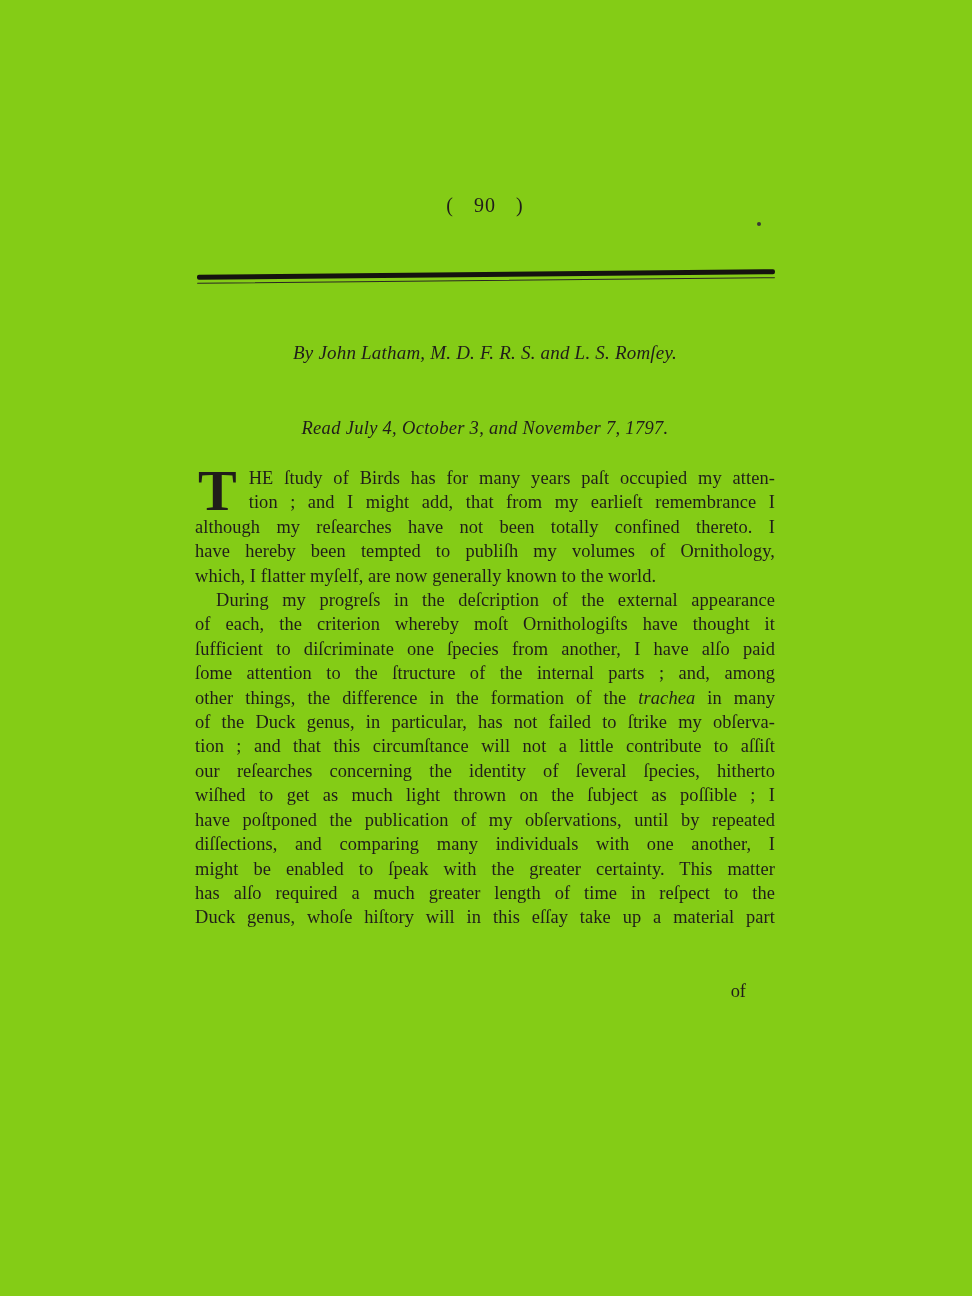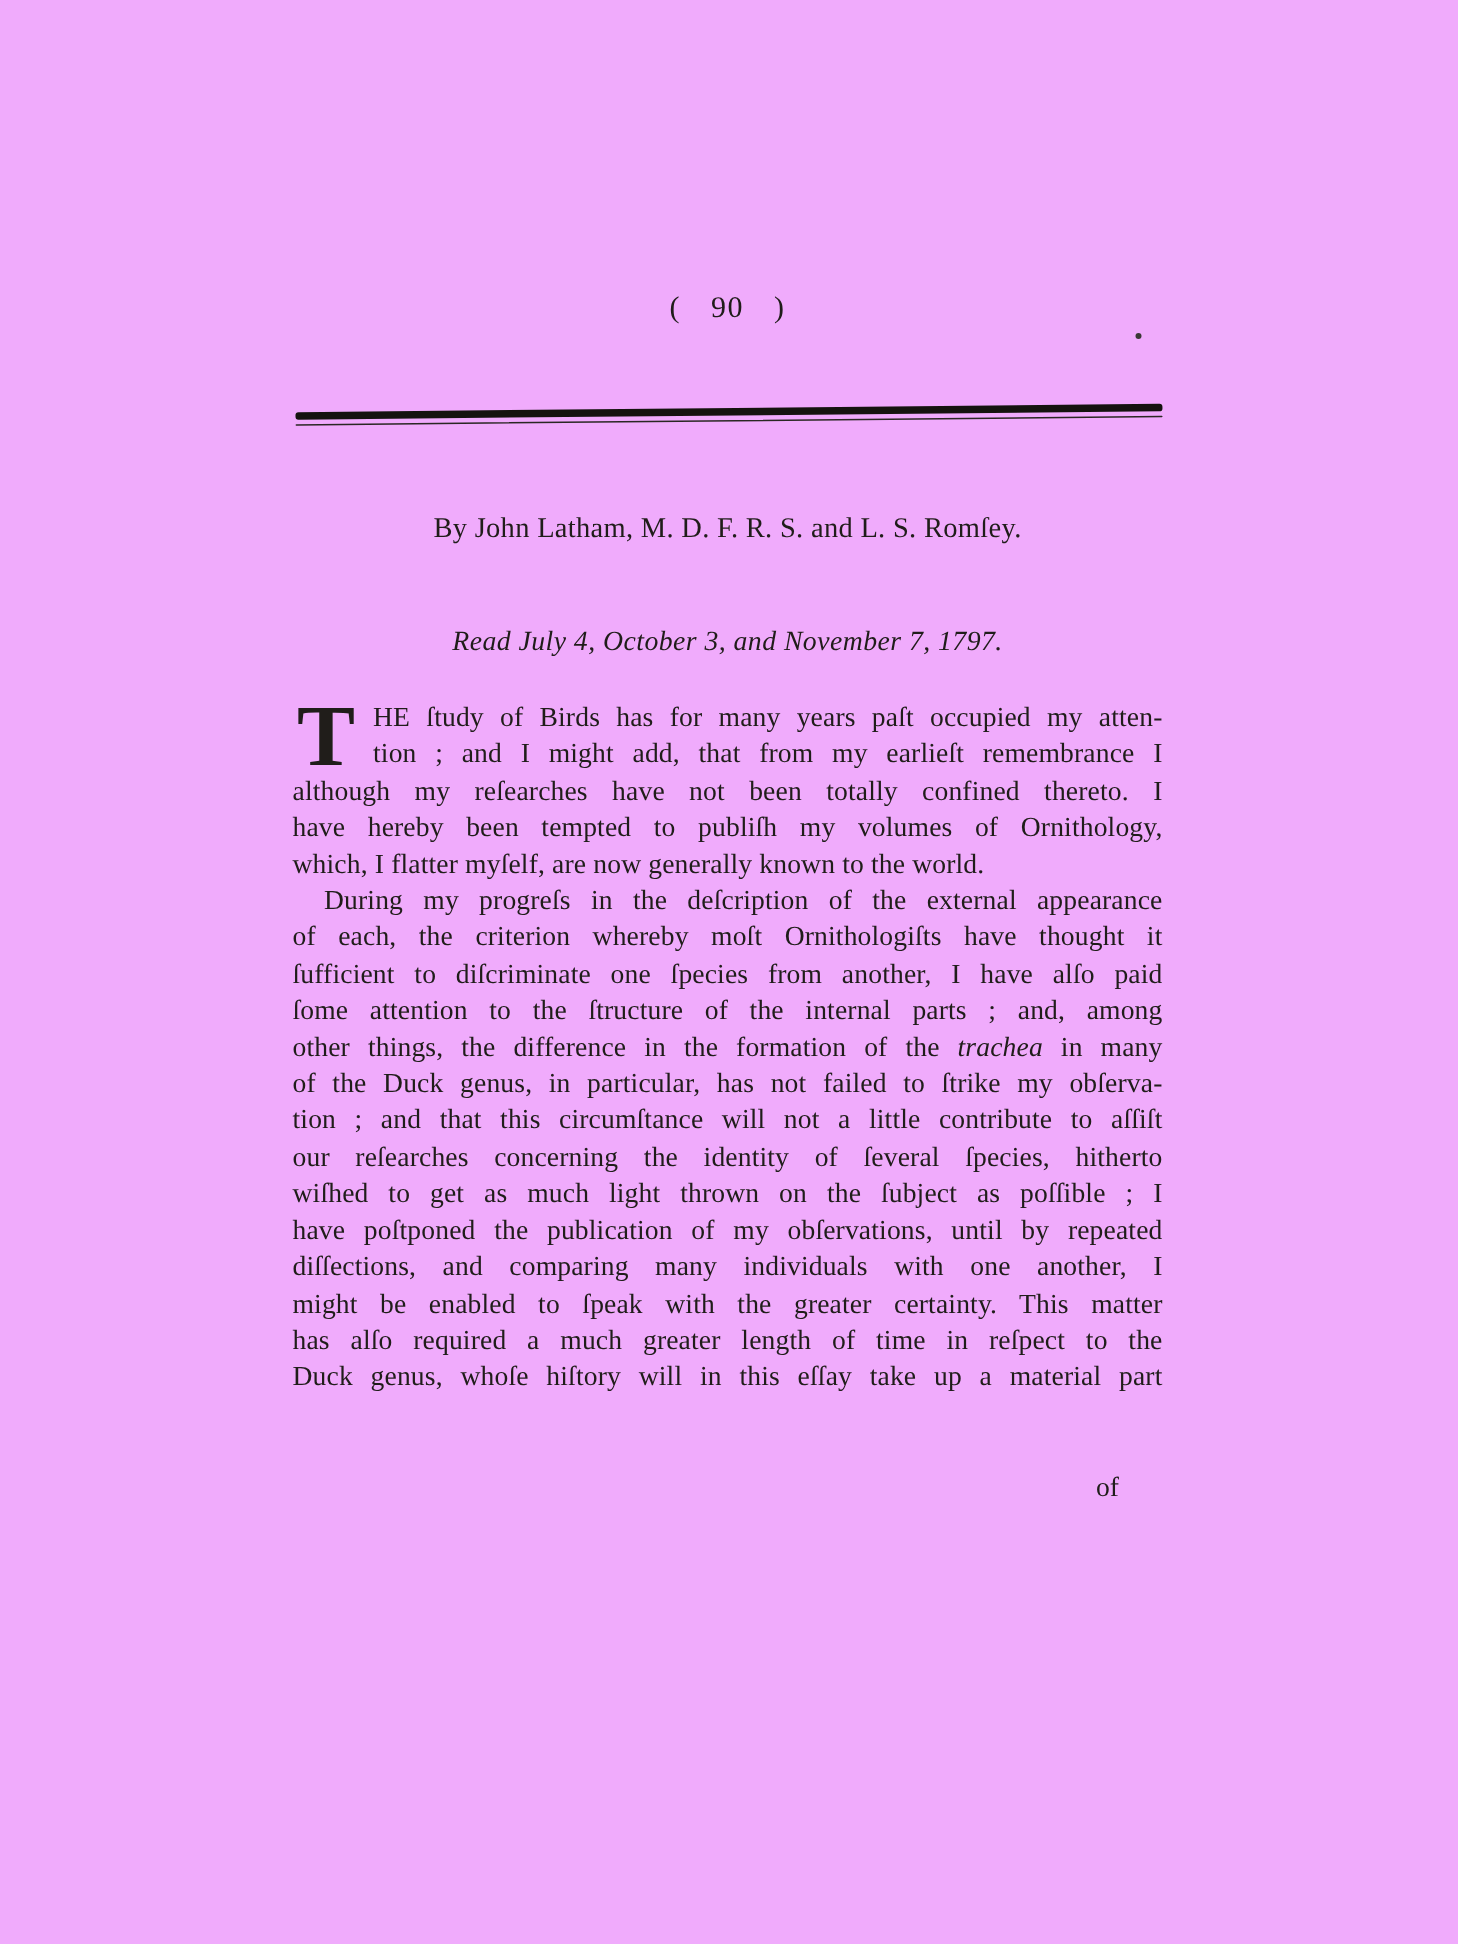--- a/index.html
+++ b/index.html
@@ -5,21 +5,21 @@
   html, body {
     margin: 0;
     padding: 0;
     background: #e8e8e6;
   }
   .page {
     position: relative;
     width: 972px;
     height: 1296px;
     margin: 0 auto;
-    background: #f0abfc;
+    background: #84cc16;
     color: #201d1a;
     font-family: "Liberation Serif", "DejaVu Serif", serif;
     overflow: hidden;
   }
   .pagenum {
     position: absolute;
     top: 194px;
     left: 195px;
     width: 580px;
     text-align: center;
@@ -59,21 +59,21 @@
     top: 338px;
     left: 175px;
     width: 620px;
     text-align: center;
     font-size: 19px;
     line-height: 29px;
     letter-spacing: 0.2px;
   }
   .heading .title-italic { font-style: italic; }
   .heading .sec-num { font-style: normal; margin-right: 6px; }
-  .byline { }
+  .byline { font-style: italic; }
   .read-line {
     position: absolute;
     top: 418px;
     left: 195px;
     width: 580px;
     text-align: center;
     font-style: italic;
     font-size: 18.5px;
     letter-spacing: 0.3px;
   }

